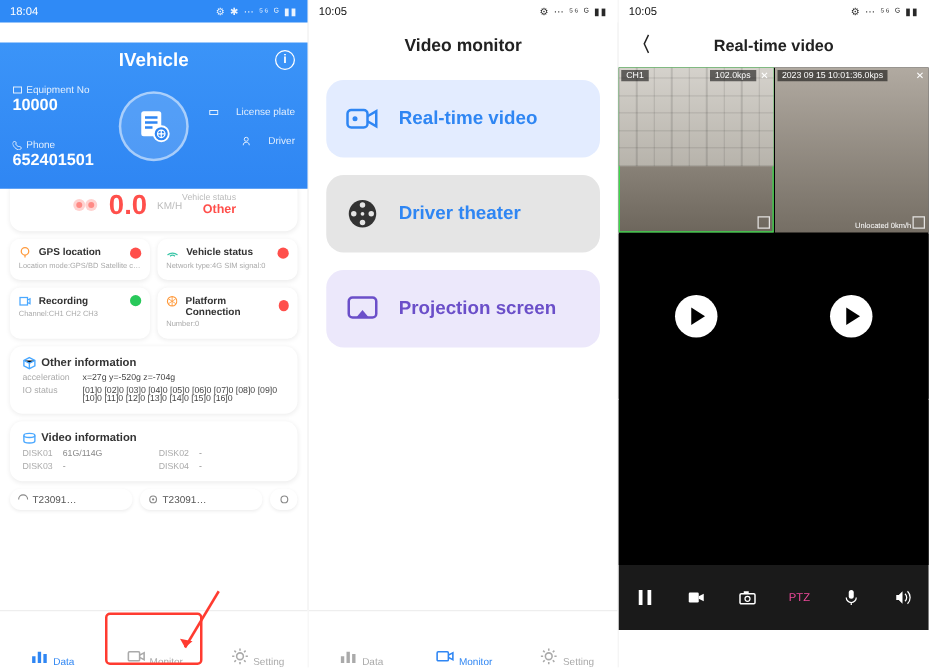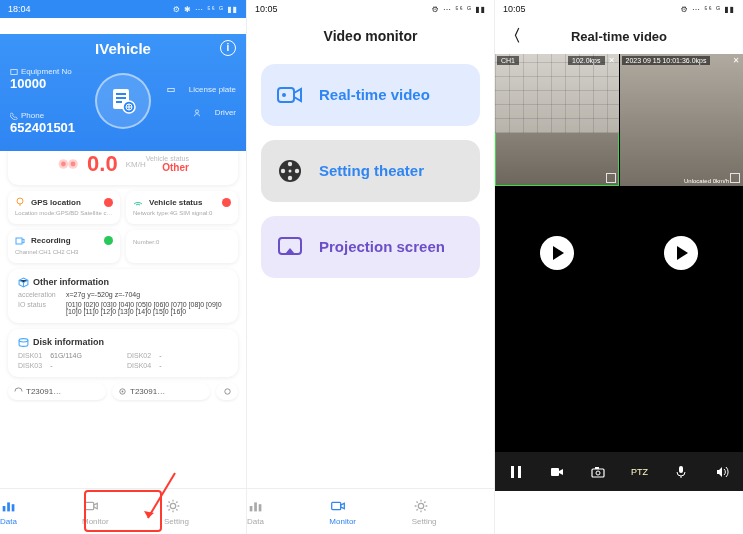--- a/index.html
+++ b/index.html
@@ -35,40 +35,40 @@
   .wheels{width:24px;height:16px;}
   .speed-val{color:#ff4f4b;font-size:22px;font-weight:700;}
   .kmh{color:#bbb;font-size:8px;margin-left:2px;}
   .vs{font-size:7px;color:#bbb;text-align:right;}
   .vs-stop{color:#ff4f4b;font-size:10px;font-weight:600;}
 
   .grid2{display:grid;grid-template-columns:1fr 1fr;gap:6px;margin-bottom:6px;}
   .mini{background:#fff;border-radius:8px;box-shadow:0 1px 4px rgba(0,0,0,.08);padding:6px 7px;}
   .mini-h{display:flex;align-items:center;justify-content:space-between;font-size:8px;font-weight:700;color:#333;}
   .mini-h .ico{width:10px;height:10px;margin-right:3px;}
-  .mini-h .left{display:flex;align-items:center;gap:3px;}
+  .mini-h .left{display:flex;align-items:flex-start;gap:3px;}
   .dot{width:9px;height:9px;border-radius:50%;}
   .dot.red{background:#ff4f4b;}
   .dot.green{background:#28c85a;}
   .mini-sub{font-size:6px;color:#aaa;margin-top:3px;line-height:1.3;}
 
   .card-h{display:flex;align-items:center;gap:4px;font-size:9px;font-weight:700;color:#333;}
   .kv{display:flex;font-size:7px;color:#888;margin-top:3px;gap:6px;}
   .kv .k{width:42px;color:#aaa;}
   .kv .v{flex:1;color:#444;word-break:break-all;}
 
   .disk-grid{display:grid;grid-template-columns:auto 1fr auto 1fr;font-size:7px;color:#888;gap:3px 8px;margin-top:4px;}
   .disk-grid .k{color:#aaa;}
 
   .chips{display:flex;gap:6px;padding:0 8px 4px;}
   .chip{flex:1;background:#fff;border-radius:14px;box-shadow:0 1px 3px rgba(0,0,0,.08);font-size:8px;padding:4px 6px;display:flex;align-items:flex-start;gap:3px;color:#555;}
   .chip.small{flex:0 0 22px;justify-content:center;}
 
   .tabbar{position:absolute;bottom:0;left:0;right:0;height:46px;background:#fff;display:flex;border-top:1px solid #eee;}
-  .tab{flex:1;display:flex;flex-direction:column;align-items:flex-start;justify-content:center;gap:2px;font-size:8px;color:#aaa;}
+  .tab{flex:1;display:flex;flex-direction:row;align-items:flex-end;justify-content:center;gap:2px;font-size:8px;color:#aaa;}
   .tab.active{color:#2f86f3;}
   .tab svg{width:18px;height:18px;}
   .hl{position:absolute;border:2px solid #ff3b30;border-radius:4px;}
   .arrow{position:absolute;pointer-events:none;}
 
   
   .p2-title{height:36px;display:flex;align-items:center;justify-content:center;font-size:14px;font-weight:600;color:#222;}
   .p2-list{padding:10px 14px;display:flex;flex-direction:column;gap:14px;}
   .opt{border-radius:14px;padding:16px 14px;display:flex;align-items:center;gap:14px;}
   .opt .ic{width:30px;height:30px;flex-shrink:0;}
@@ -91,21 +91,21 @@
   .olabel{position:absolute;background:rgba(0,0,0,.55);color:#fff;font-size:7px;padding:1px 4px;}
   .olabel.tl{top:2px;left:2px;}
   .olabel.tr{top:2px;right:14px;}
   .xbtn{position:absolute;top:2px;right:2px;width:10px;height:10px;color:#fff;font-size:8px;text-align:center;line-height:10px;}
   .sel{outline:1px solid #3bdc4a;outline-offset:-1px;}
   .play{position:absolute;top:50%;left:50%;width:34px;height:34px;margin:-17px 0 0 -17px;background:#fff;border-radius:50%;display:flex;align-items:center;justify-content:center;}
   .play::after{content:"";border-left:11px solid #000;border-top:7px solid transparent;border-bottom:7px solid transparent;margin-left:3px;}
   .fs{position:absolute;bottom:3px;right:3px;width:10px;height:10px;border:1px solid rgba(255,255,255,.8);}
   .btmlabel{position:absolute;bottom:2px;left:2px;color:#fff;font-size:6px;}
 
-  .ctrlbar{height:39px;background:#1a1a1a;display:flex;align-items:center;justify-content:space-around;color:#fef9c3;}
+  .ctrlbar{height:52px;background:#1a1a1a;display:flex;align-items:center;justify-content:space-around;color:#ec4899;}
   .ctrlbar .c{font-size:9px;display:flex;align-items:center;gap:2px;}
   .ctrlbar svg{width:16px;height:16px;}
 
   .small-ic{width:8px;height:8px;display:inline-block;}
 </style>
 </head>
 <body>
 
 <div class="phone p1">
   <div class="status">
@@ -218,20 +218,30 @@
                 <rect x="1" y="2" width="6" height="6" fill="none" stroke="#4aa8ff"></rect>
                 <path d="M7 4l2-1v4l-2-1" fill="none" stroke="#4aa8ff"></path>
               </svg>
               <span>Recording</span>
             </span>
             <span class="dot green"></span>
           </div>
         <div class="mini-sub">Channel:CH1 CH2 CH3</div>
       </div>
       <div class="mini">
+        <div class="mini-h">
+            <span class="left">
+              <svg class="ico" viewBox="0 0 10 10">
+                <circle cx="5" cy="5" r="4" fill="none" stroke="#ff9a3c"></circle>
+                <path d="M5 1v8M2 3l6 4M8 3l-6 4" stroke="#ff9a3c" stroke-width=".7"></path>
+              </svg>
+              <span>Platform Connection</span>
+            </span>
+            <span class="dot red"></span>
+          </div>
         <div class="mini-sub">Number:0</div>
       </div>
     </div>
 
     <div class="card">
       <div class="card-h">
           <svg width="11" height="11" viewBox="0 0 10 10">
             <path d="M5 1l4 2v4l-4 2-4-2V3z" fill="none" stroke="#4aa8ff"></path>
             <path d="M1 3l4 2 4-2M5 5v4" stroke="#4aa8ff"></path>
           </svg>
@@ -246,21 +256,21 @@
           <span class="v">[01]0 [02]0 [03]0 [04]0 [05]0 [06]0 [07]0 [08]0 [09]0 [10]0 [11]0 [12]0 [13]0 [14]0 [15]0 [16]0</span>
         </div>
     </div>
 
     <div class="card">
       <div class="card-h">
           <svg width="11" height="11" viewBox="0 0 10 10">
             <ellipse cx="5" cy="3" rx="4" ry="1.5" fill="none" stroke="#4aa8ff"></ellipse>
             <path d="M1 3v4a4 1.5 0 008 0V3" fill="none" stroke="#4aa8ff"></path>
           </svg>
-          <span>Disk information</span>
+          <span>Video information</span>
         </div>
       <div class="disk-grid">
         <span class="k">DISK01</span>
           <span>61G/114G</span>
         <span class="k">DISK02</span>
           <span>-</span>
         <span class="k">DISK03</span>
           <span>-</span>
         <span class="k">DISK04</span>
           <span>-</span>
@@ -337,21 +347,21 @@
     </div>
     <div class="opt opt2">
       <svg class="ic" viewBox="0 0 30 30">
           <circle cx="15" cy="15" r="11" fill="#333"></circle>
           <circle cx="15" cy="8" r="2.2" fill="#e5e5e5"></circle>
           <circle cx="15" cy="22" r="2.2" fill="#e5e5e5"></circle>
           <circle cx="8" cy="15" r="2.2" fill="#e5e5e5"></circle>
           <circle cx="22" cy="15" r="2.2" fill="#e5e5e5"></circle>
           <circle cx="15" cy="15" r="1.5" fill="#e5e5e5"></circle>
         </svg>
-      <div class="lbl">Setting theater</div>
+      <div class="lbl">Driver theater</div>
     </div>
     <div class="opt opt3">
       <svg class="ic" viewBox="0 0 30 30">
           <rect x="4" y="6" width="22" height="16" rx="3" fill="none" stroke="#6b4fc9" stroke-width="2"></rect>
           <path d="M10 22l5-6 5 6z" fill="#6b4fc9"></path>
         </svg>
       <div class="lbl">Projection screen</div>
     </div>
   </div>
   <div class="tabbar">

